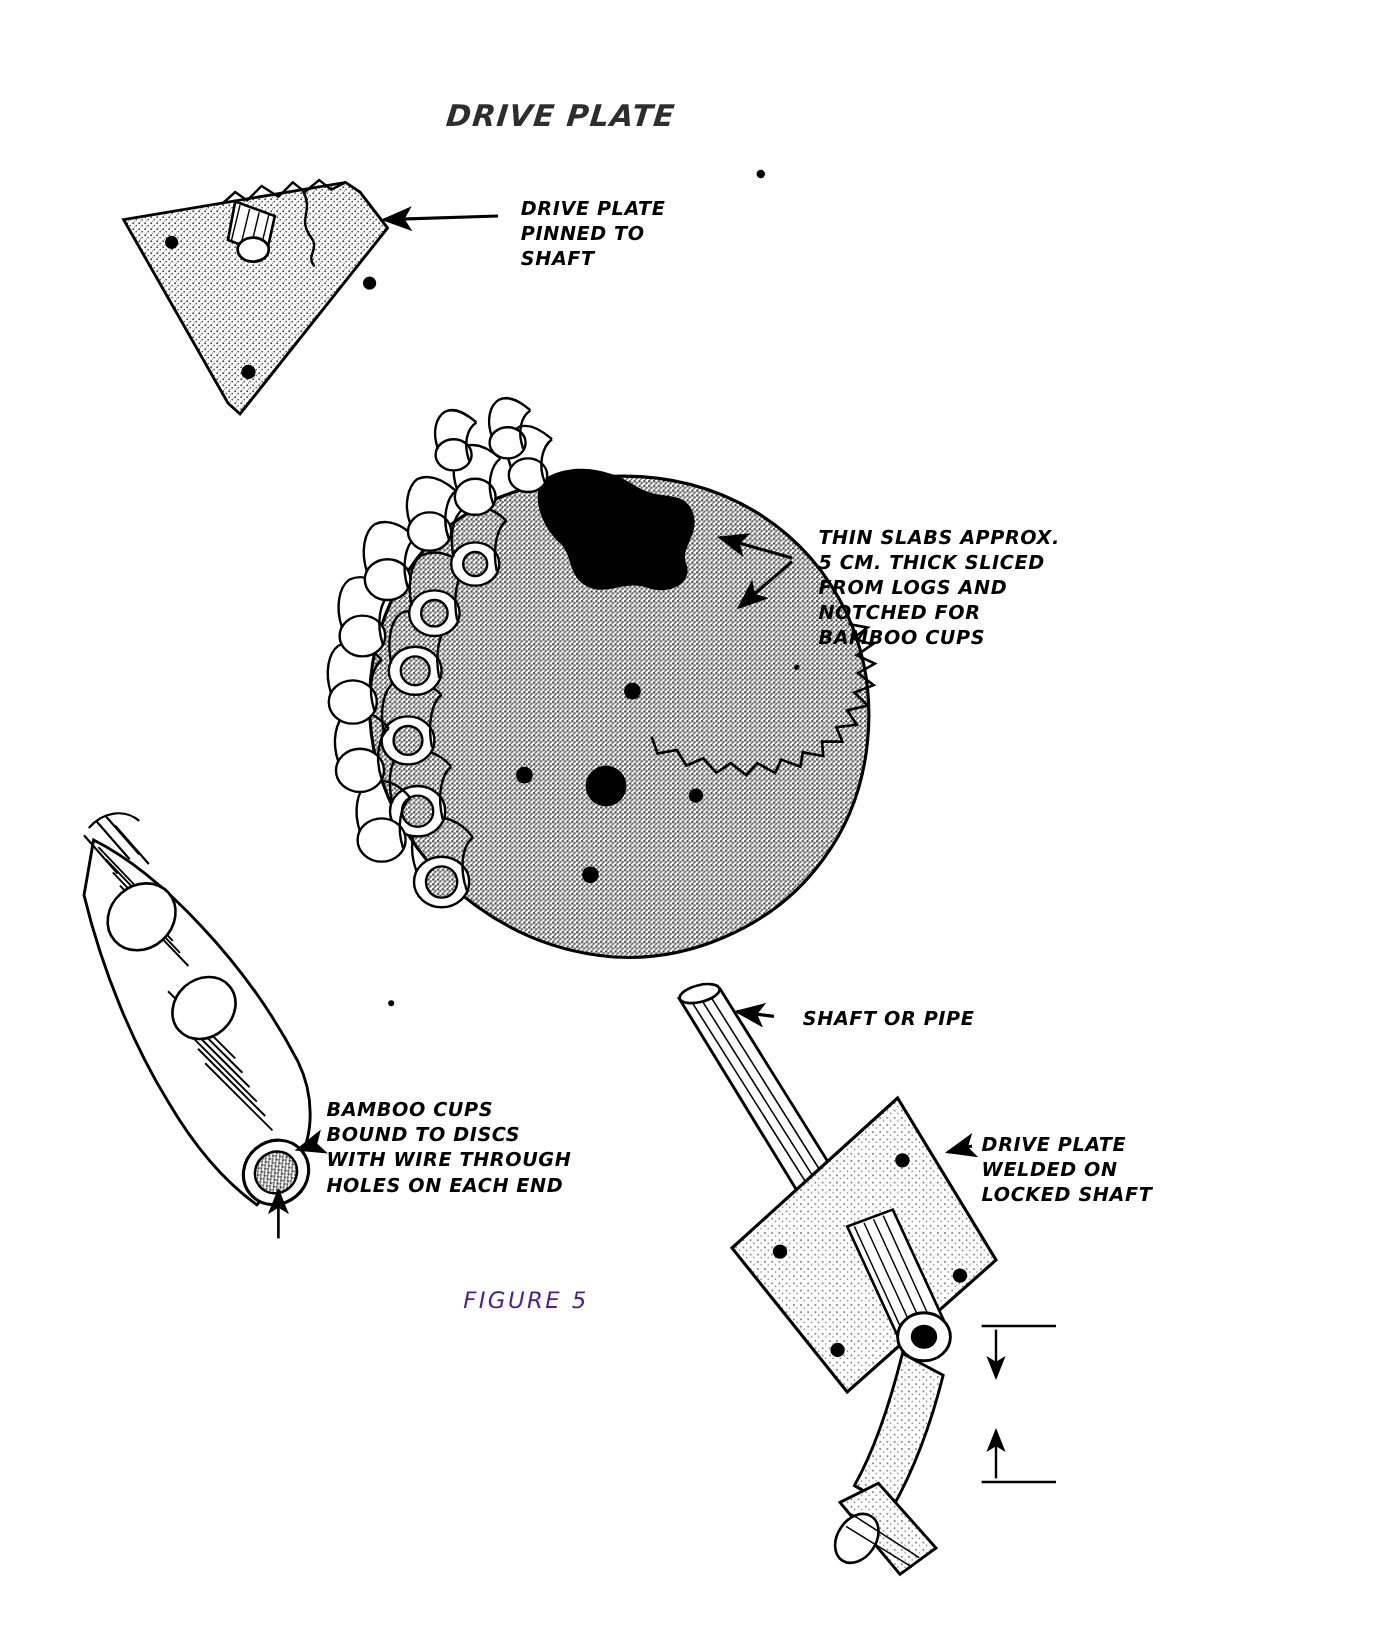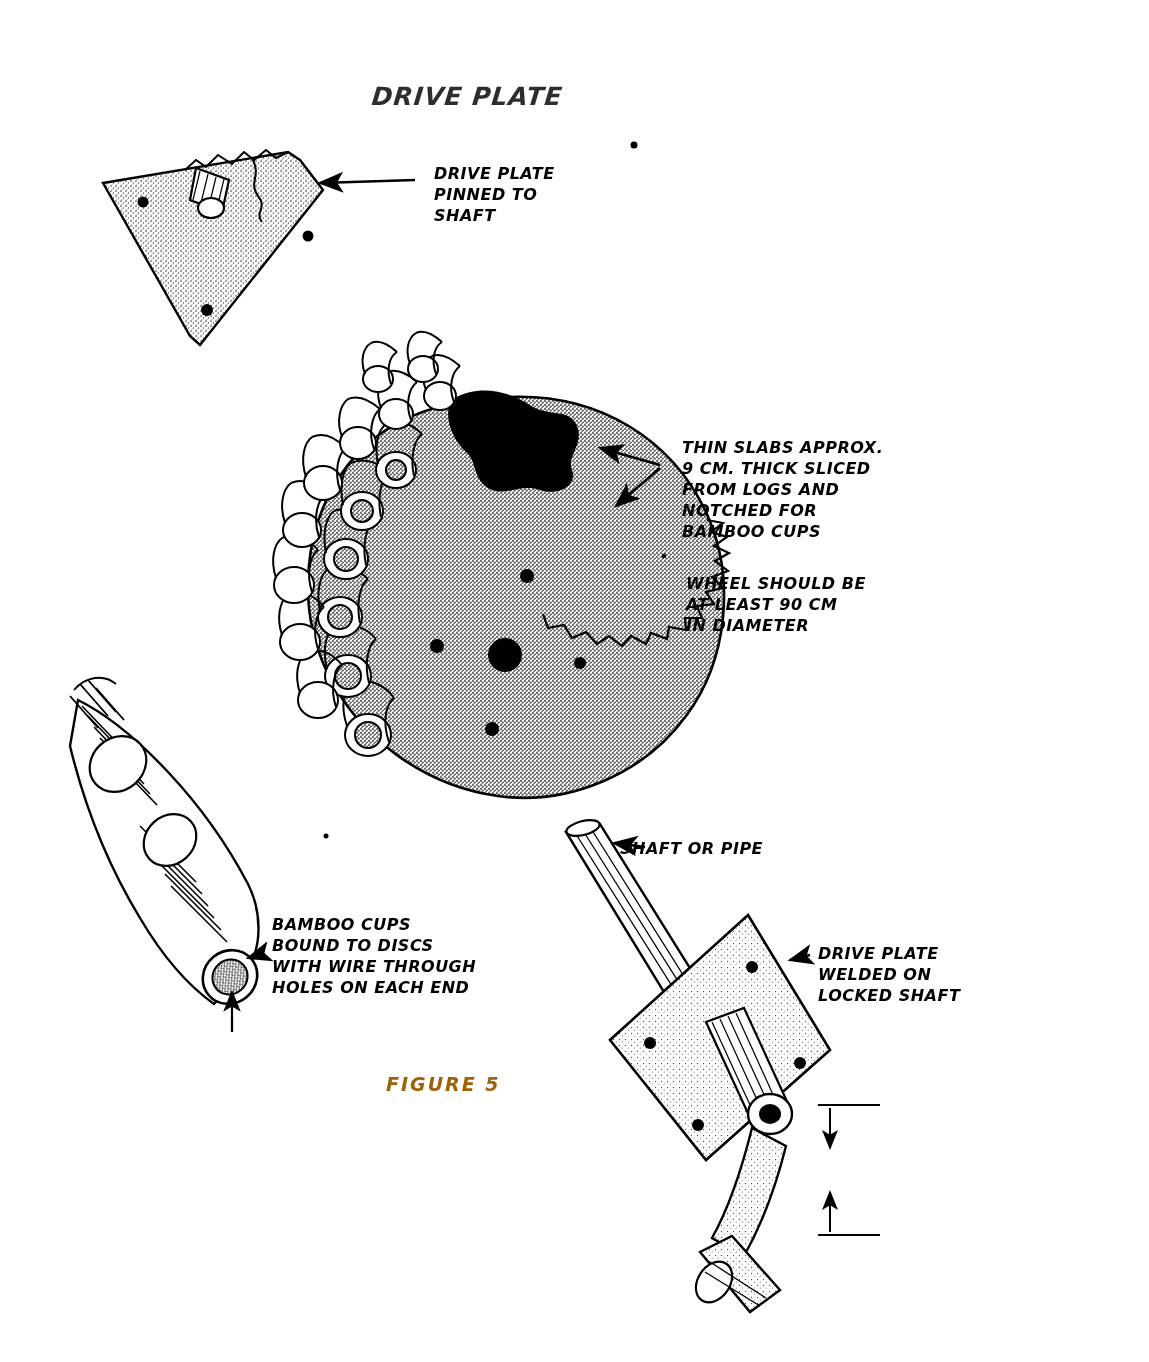--- a/index.html
+++ b/index.html
@@ -23,24 +23,24 @@
     color: #000;
     letter-spacing: 0.5px;
     line-height: 1.32;
     white-space: pre;
     font-size: 16px;
   }
   .fig-caption {
     position: absolute;
     font-family: "DejaVu Sans", sans-serif;
     font-style: italic;
-    font-weight: bold;
+    font-weight: normal;
     font-size: 19px;
     letter-spacing: 2px;
-    color: #a16207;
+    color: #4c1d95;
   }
   .sketch-title {
     position: absolute;
     font-family: "DejaVu Sans", sans-serif;
     font-style: italic;
     font-weight: bold;
     font-size: 25px;
     letter-spacing: 1px;
     color: #000;
     opacity: 0.82;
@@ -327,35 +327,32 @@
     <circle cx="664" cy="556" r="2.2" fill="#000"></circle>
   </svg>
 
   <div class="sketch-title" style="left:372px; top:82px;">DRIVE PLATE</div>
 
   <div class="label" style="left:434px; top:163px;">DRIVE PLATE
 PINNED TO
 SHAFT</div>
 
   <div class="label" style="left:682px; top:437px;">THIN SLABS APPROX.
-9 CM. THICK SLICED
+5 CM. THICK SLICED
 FROM LOGS AND
 NOTCHED FOR
 BAMBOO CUPS</div>
 
-  <div class="label" style="left:686px; top:573px;">WHEEL SHOULD BE
-AT LEAST 90 CM
-IN DIAMETER</div>
 
   <div class="label" style="left:272px; top:914px;">BAMBOO CUPS
 BOUND TO DISCS
 WITH WIRE THROUGH
 HOLES ON EACH END</div>
 
-  <div class="label" style="left:620px; top:838px;">SHAFT OR PIPE</div>
+  <div class="label" style="left:669px; top:838px;">SHAFT OR PIPE</div>
 
   <div class="label" style="left:818px; top:943px;">DRIVE PLATE
 WELDED ON
 LOCKED SHAFT</div>
 
 
   <div class="fig-caption" style="left:386px; top:1073px;">FIGURE 5</div>
 
 </div>
 

